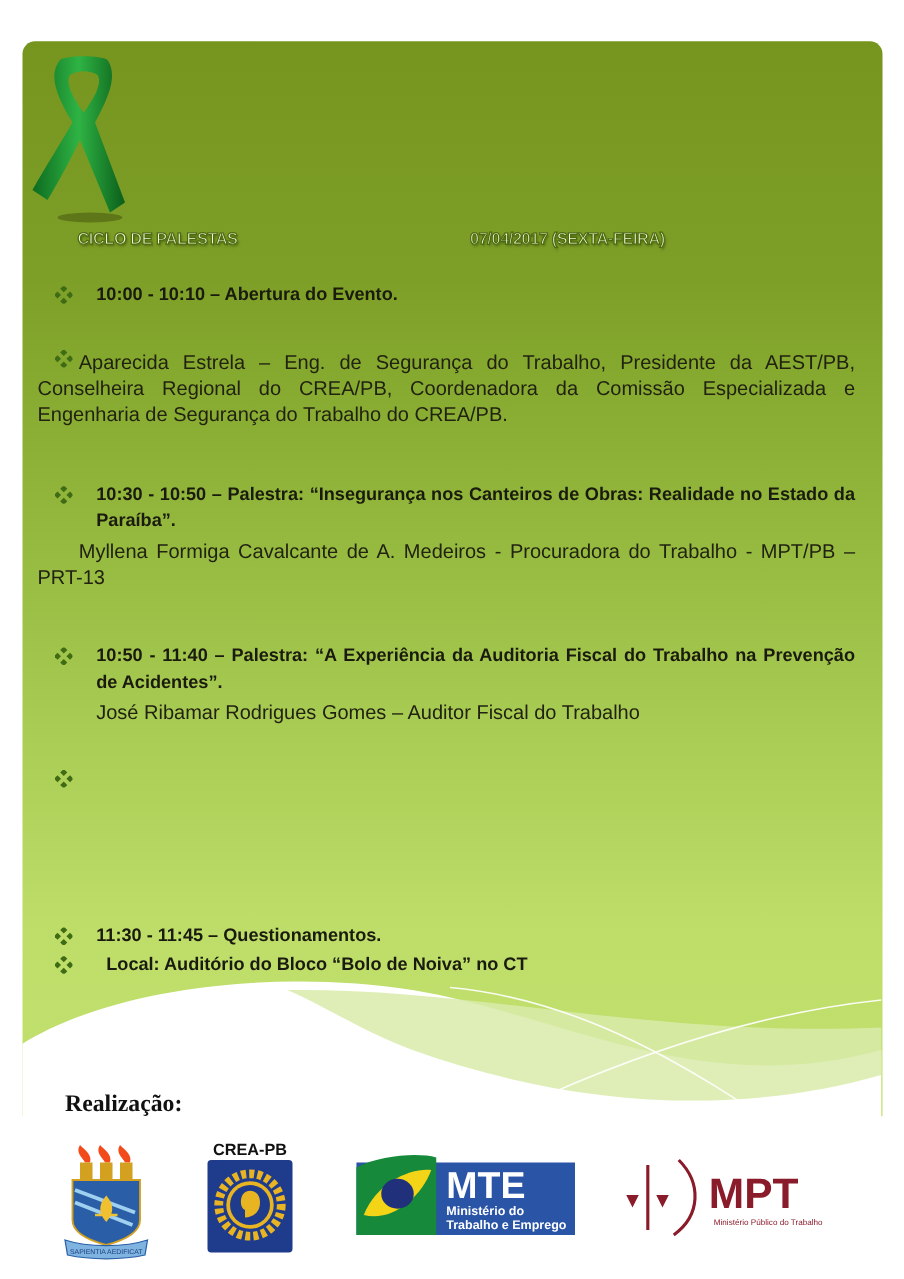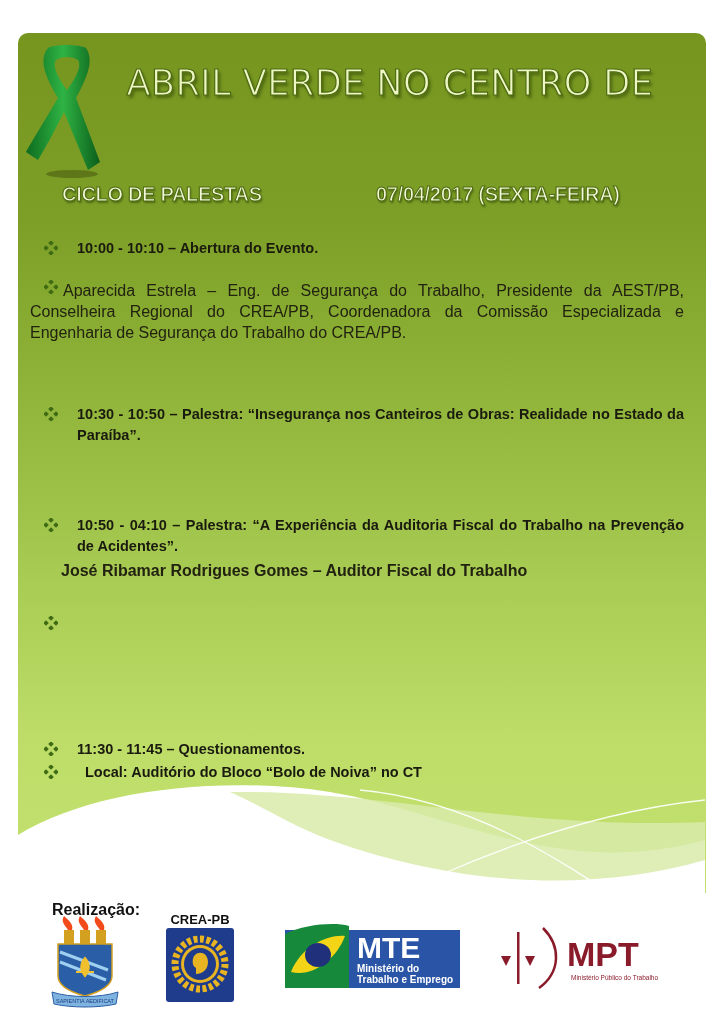--- a/index.html
+++ b/index.html
@@ -18,39 +18,39 @@
   .title {
     position: absolute; left: 110px; top: 54px; width: 560px; text-align: center;
     font-family: "DejaVu Sans", sans-serif; font-size: 35px; line-height: 58px;
     color: #eef7c4; letter-spacing: 0.5px;
     -webkit-text-stroke: 1.2px #4c6b10;
     text-shadow: 2px 3px 3px rgba(40,60,0,0.55);
     font-weight: normal;
   }
   .subtitle {
     position: absolute; top: 183px; font-family: "Liberation Sans", sans-serif;
-    font-size: 20px; font-weight: bold; color: #f2f8d8;
+    font-size: 13px; font-weight: bold; color: #f2f8d8;
     -webkit-text-stroke: 1px #4c6b10;
     text-shadow: 1px 2px 2px rgba(40,60,0,0.55);
     letter-spacing: -0.3px;
   }
   .ciclo { left: 62px; }
   .date { left: 376px; text-align: center; }
 
   .agenda { position: absolute; left: 44px; top: 226px; width: 640px; color: #1a1a0e;
             font-family: "Liberation Sans", sans-serif; font-size: 14.5px; }
   .item { position: absolute; left: 0; width: 640px; }
   .bullet { position: absolute; left: 0; top: 0; width: 14px; height: 14px; }
   .head { margin-left: 33px; font-weight: bold; line-height: 21px; text-align: justify; }
   .desc { font-size: 16px; line-height: 21px; text-align: justify; color: #222211; margin-top: 3px; }
   .desc.indent { text-indent: 33px; margin-left: 0; }
-  .desc.hang { margin-left: 17px; font-weight: bold; }
-
-  .realizacao { position: absolute; left: 52px; top: 901px; font-size: 16px; font-weight: bold;
-                color: #111; font-family: Liberation Sans, sans-serif; }
+  .desc.hang { margin-left: 33px; }
+
+  .realizacao { position: absolute; left: 52px; top: 873px; font-size: 19px; font-weight: bold;
+                color: #111; font-family: Liberation Serif, serif; }
 
   .logo { position: absolute; }
   .ufpb { left: 50px; top: 912px; width: 70px; height: 96px; }
   .crea { left: 160px; top: 912px; width: 80px; height: 92px; }
   .mte  { left: 285px; top: 922px; width: 175px; height: 66px; }
   .mpt  { left: 495px; top: 926px; width: 180px; height: 64px; }
 </style>
 </head>
 <body>
 
@@ -70,28 +70,27 @@
       <stop offset="0" stop-color="#0d6b1f"></stop>
       <stop offset="0.5" stop-color="#2fb344"></stop>
       <stop offset="1" stop-color="#0b5e1a"></stop>
     </linearGradient>
   </defs>
   <ellipse cx="48" cy="132" rx="26" ry="4" fill="rgba(40,50,0,0.35)"></ellipse>
   <path d="M24,6 C30,2 56,2 62,6 C70,18 64,34 52,56 L76,120 L64,128 L40,70 C30,90 22,105 14,118 L2,110 C12,92 26,70 34,56 C22,36 14,18 24,6 Z M32,18 C28,24 34,36 43,48 C52,36 58,24 54,18 C48,14 38,14 32,18 Z" fill="url(#rg)" fill-rule="evenodd"></path>
 </svg>
 
 <div class="title">
-  <div>ABRIL VERDE NO CENTRO DE</div>
 </div>
 
 <div class="subtitle ciclo">CICLO DE PALESTAS</div>
 <div class="subtitle date">07/04/2017 (SEXTA-FEIRA)</div>
 
 <div class="agenda">
-  <div class="item" style="top:12px">
+  <div class="item" style="top:0px">
     <svg class="bullet" style="top:3px" viewBox="0 0 14 14">
         <g fill="#3f6b14">
           <rect x="5" y="0" width="4" height="4" transform="rotate(45 7 2)"></rect>
           <rect x="5" y="10" width="4" height="4" transform="rotate(45 7 12)"></rect>
           <rect x="0" y="5" width="4" height="4" transform="rotate(45 2 7)"></rect>
           <rect x="10" y="5" width="4" height="4" transform="rotate(45 12 7)"></rect>
         </g>
       </svg>
     <div class="head">10:00 - 10:10 – Abertura do Evento.</div>
   </div>
@@ -101,42 +100,43 @@
         <g fill="#3f6b14">
           <rect x="5" y="0" width="4" height="4" transform="rotate(45 7 2)"></rect>
           <rect x="5" y="10" width="4" height="4" transform="rotate(45 7 12)"></rect>
           <rect x="0" y="5" width="4" height="4" transform="rotate(45 2 7)"></rect>
           <rect x="10" y="5" width="4" height="4" transform="rotate(45 12 7)"></rect>
         </g>
       </svg>
     <div class="desc indent" style="margin-left:-14px">Aparecida Estrela – Eng. de Segurança do Trabalho, Presidente da AEST/PB, Conselheira Regional do CREA/PB, Coordenadora da Comissão Especializada e Engenharia de Segurança do Trabalho do CREA/PB.</div>
   </div>
 
-  <div class="item" style="top:178px">
+  <div class="item" style="top:160px">
     <svg class="bullet" style="top:3px" viewBox="0 0 14 14">
         <g fill="#3f6b14">
           <rect x="5" y="0" width="4" height="4" transform="rotate(45 7 2)"></rect>
           <rect x="5" y="10" width="4" height="4" transform="rotate(45 7 12)"></rect>
           <rect x="0" y="5" width="4" height="4" transform="rotate(45 2 7)"></rect>
           <rect x="10" y="5" width="4" height="4" transform="rotate(45 12 7)"></rect>
         </g>
       </svg>
     <div class="head">10:30 - 10:50 – Palestra: “Insegurança nos Canteiros de Obras: Realidade no Estado da Paraíba”.</div>
+    <div class="desc indent" style="margin-left:-14px">Myllena Formiga Cavalcante de A. Medeiros - Procuradora do Trabalho - MPT/PB – PRT-13</div>
   </div>
 
   <div class="item" style="top:289px">
     <svg class="bullet" style="top:3px" viewBox="0 0 14 14">
         <g fill="#3f6b14">
           <rect x="5" y="0" width="4" height="4" transform="rotate(45 7 2)"></rect>
           <rect x="5" y="10" width="4" height="4" transform="rotate(45 7 12)"></rect>
           <rect x="0" y="5" width="4" height="4" transform="rotate(45 2 7)"></rect>
           <rect x="10" y="5" width="4" height="4" transform="rotate(45 12 7)"></rect>
         </g>
       </svg>
-    <div class="head">10:50 - 04:10 – Palestra: “A Experiência da Auditoria Fiscal do Trabalho na Prevenção de Acidentes”.</div>
+    <div class="head">10:50 - 11:40 – Palestra: “A Experiência da Auditoria Fiscal do Trabalho na Prevenção de Acidentes”.</div>
     <div class="desc hang">José Ribamar Rodrigues Gomes – Auditor Fiscal do Trabalho</div>
   </div>
 
   <div class="item" style="top:387px">
     <svg class="bullet" style="top:3px" viewBox="0 0 14 14">
         <g fill="#3f6b14">
           <rect x="5" y="0" width="4" height="4" transform="rotate(45 7 2)"></rect>
           <rect x="5" y="10" width="4" height="4" transform="rotate(45 7 12)"></rect>
           <rect x="0" y="5" width="4" height="4" transform="rotate(45 2 7)"></rect>
           <rect x="10" y="5" width="4" height="4" transform="rotate(45 12 7)"></rect>

